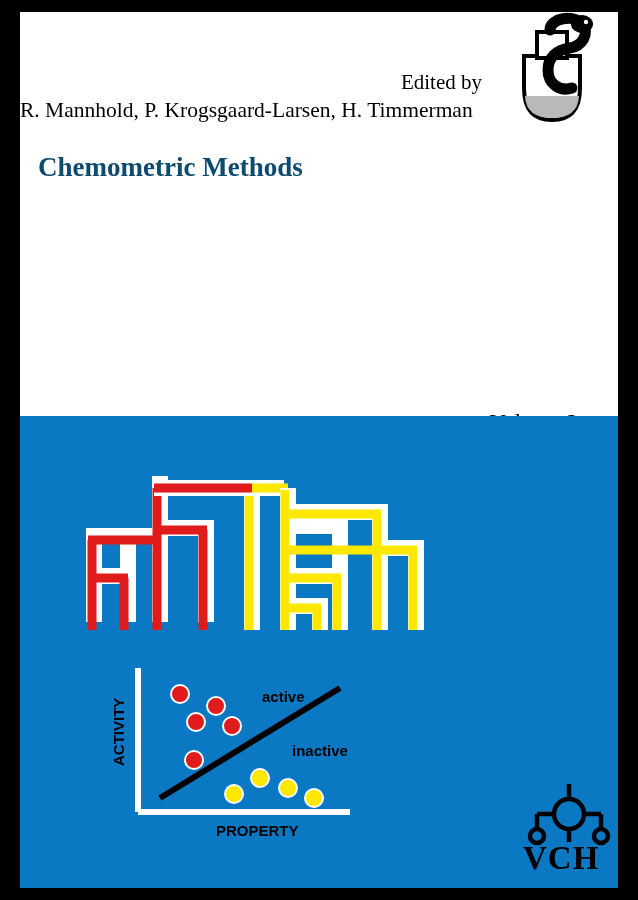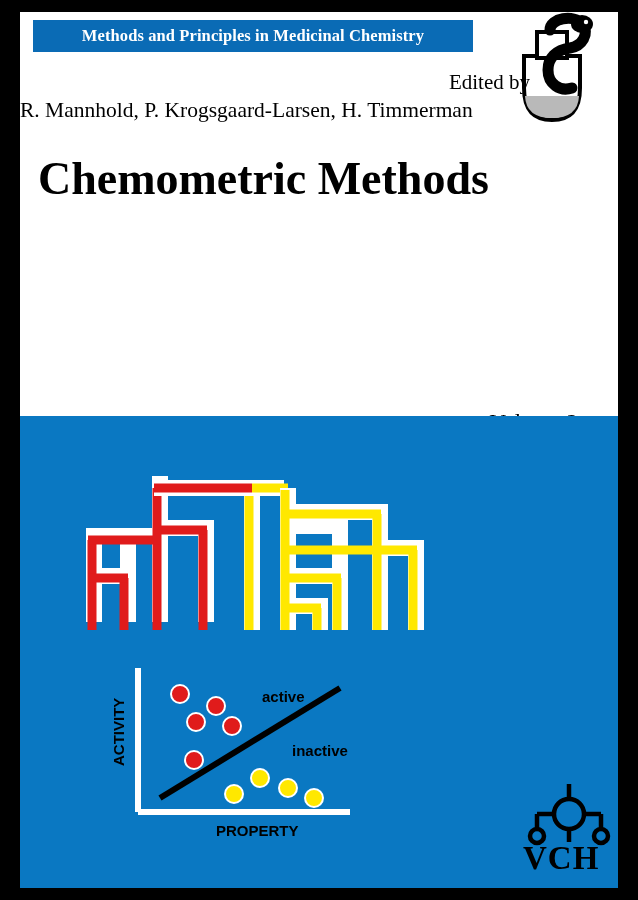--- a/index.html
+++ b/index.html
@@ -55,43 +55,42 @@
 
   
   .edited-by-label {
     position: absolute;
     left: 0;
     top: 58px;
     width: 462px;
     text-align: right;
     font-size: 21px;
     color: #000000;
-    padding-left: 48px;
   }
   .editors-line {
     position: absolute;
     left: 0;
     top: 86px;
     width: 462px;
     text-align: left;
     font-size: 21.5px;
     color: #000000;
     white-space: nowrap;
   }
 
   
   .main-title {
     position: absolute;
     left: 18px;
     top: 138px;
     width: 520px;
-    font-size: 46px;
+    font-size: 27px;
     font-weight: bold;
     line-height: 1.28;
-    color: #000000;
+    color: #0c4a6e;
   }
 
   
   .volume-editor {
     position: absolute;
     left: 0;
     top: 345px;
     width: 560px;
     text-align: right;
     font-size: 23.5px;
@@ -140,23 +139,20 @@
     font-size: 33px;
     letter-spacing: 1px;
     color: #000000;
   }
 </style>
 </head>
 <body>
 
 <div class="book-cover">
 
-  <div class="series-banner">
-    <span>Methods and Principles in Medicinal Chemistry</span>
-  </div>
 
   <div class="snake-logo">
     <svg width="120" height="130" viewBox="0 0 120 130" xmlns="http://www.w3.org/2000/svg">
 
       <path d="M34 44 L34 76 Q34 108 62 108 Q90 108 90 76 L90 44 Z" fill="#ffffff" stroke="#000000" stroke-width="4"></path>
 
       <path d="M35 84 Q36 106 62 106 Q88 106 89 84 Z" fill="#b9b9b9" stroke="none"></path>
 
       <rect x="47" y="20" width="30" height="26" fill="#ffffff" stroke="#000000" stroke-width="4"></rect>
 

